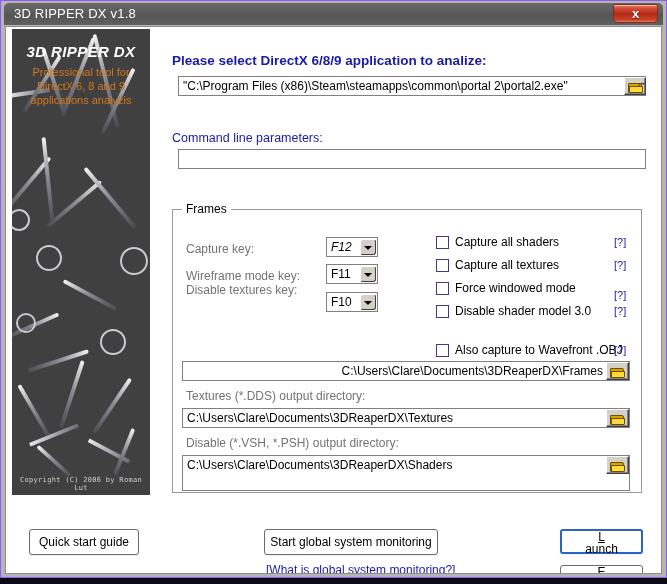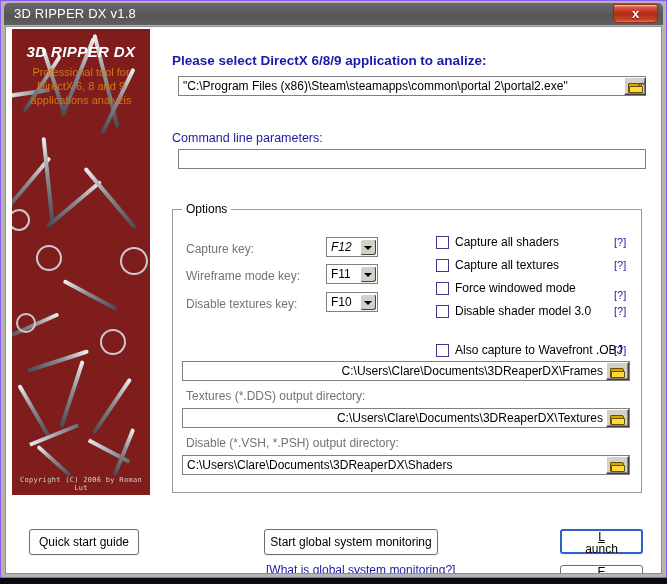--- a/index.html
+++ b/index.html
@@ -46,21 +46,21 @@
     position:absolute;left:4px;top:25px;width:657px;height:548px;
     background:#ffffff;
     border:1px solid #8d8d8d;
     box-sizing:border-box;
     overflow:hidden;
   }
 
   
   #banner{
     position:absolute;left:6px;top:2px;width:138px;height:466px;
-    background:#7f1d1d;overflow:hidden;
+    background:#404040;overflow:hidden;
   }
   #banner-title{
     position:absolute;left:0;top:14px;width:138px;
     text-align:center;
     color:#ffffff;font-size:15px;font-weight:bold;font-style:italic;
     letter-spacing:0.4px;
     z-index:5;
   }
   #banner-sub{
     position:absolute;left:6px;top:36px;width:126px;
@@ -238,35 +238,35 @@
             <path d="M1 5 C1 1,5 0,7 1 L7 0 L7.8 2.6 L5.2 3 L6 2 C4.6 1.4 2 2.2 2 5 Z" fill="#4a4a4a"></path>
           </svg>
         </div>
       </div>
 
       <div class="hdr" style="left:16px;top:104px;font-weight:normal;font-size:12.5px;">Command line parameters:</div>
 
       <div class="textbox" style="left:22px;top:122px;width:468px;height:20px;" placeholder=""></div>
 
       <div id="options-group"></div>
-      <div id="options-legend">Options</div>
+      <div id="options-legend">Frames</div>
 
       <div class="lbl" style="left:30px;top:215px;">Capture key:</div>
       <div class="combo" style="left:170px;top:210px;font-style:italic;">
         <span class="val">F12</span>
         <span class="btn"></span>
       </div>
 
       <div class="lbl" style="left:30px;top:242px;">Wireframe mode key:</div>
       <div class="combo" style="left:170px;top:237px;">
         <span class="val">F11</span>
         <span class="btn"></span>
       </div>
 
-      <div class="lbl" style="left:30px;top:270px;">Disable textures key:</div>
+      <div class="lbl" style="left:30px;top:256px;">Disable textures key:</div>
       <div class="combo" style="left:170px;top:265px;">
         <span class="val">F10</span>
         <span class="btn"></span>
       </div>
 
       <div class="cbrow" style="left:280px;top:208px;">
         <span class="cbox"></span>
         <span class="cblabel">Capture all shaders</span>
       </div>
       <div class="qlink" style="left:458px;top:209px;">[?]</div>
@@ -297,30 +297,30 @@
 
       <div class="textbox" style="left:26px;top:334px;width:448px;height:20px;padding-right:26px;text-align:right;">C:\Users\Clare\Documents\3DReaperDX\Frames</div>
       <div class="browse" style="left:450px;top:335px;width:23px;height:18px;">
         <div class="folder">
           <div class="back"></div>
             <div class="front"></div>
         </div>
       </div>
 
       <div class="lbl" style="left:30px;top:362px;">Textures (*.DDS) output directory:</div>
-      <div class="textbox" style="left:26px;top:381px;width:448px;height:20px;padding-right:26px;text-align:right;">C:\Users\Clare\Documents\3DReaperDX\Textures</div>
+      <div class="textbox" style="left:26px;top:381px;width:448px;height:20px;padding-right:26px;">C:\Users\Clare\Documents\3DReaperDX\Textures</div>
       <div class="browse" style="left:450px;top:382px;width:23px;height:18px;">
         <div class="folder">
           <div class="back"></div>
             <div class="front"></div>
         </div>
       </div>
 
       <div class="lbl" style="left:30px;top:409px;">Disable (*.VSH, *.PSH) output directory:</div>
-      <div class="textbox" style="left:26px;top:428px;width:448px;height:20px;padding-right:26px;">C:\Users\Clare\Documents\3DReaperDX\Shaders</div>
+      <div class="textbox" style="left:26px;top:428px;width:448px;height:36px;padding-right:26px;">C:\Users\Clare\Documents\3DReaperDX\Shaders</div>
       <div class="browse" style="left:450px;top:429px;width:23px;height:18px;">
         <div class="folder">
           <div class="back"></div>
             <div class="front"></div>
         </div>
       </div>
 
     </div>
 
     <div id="bottom">

